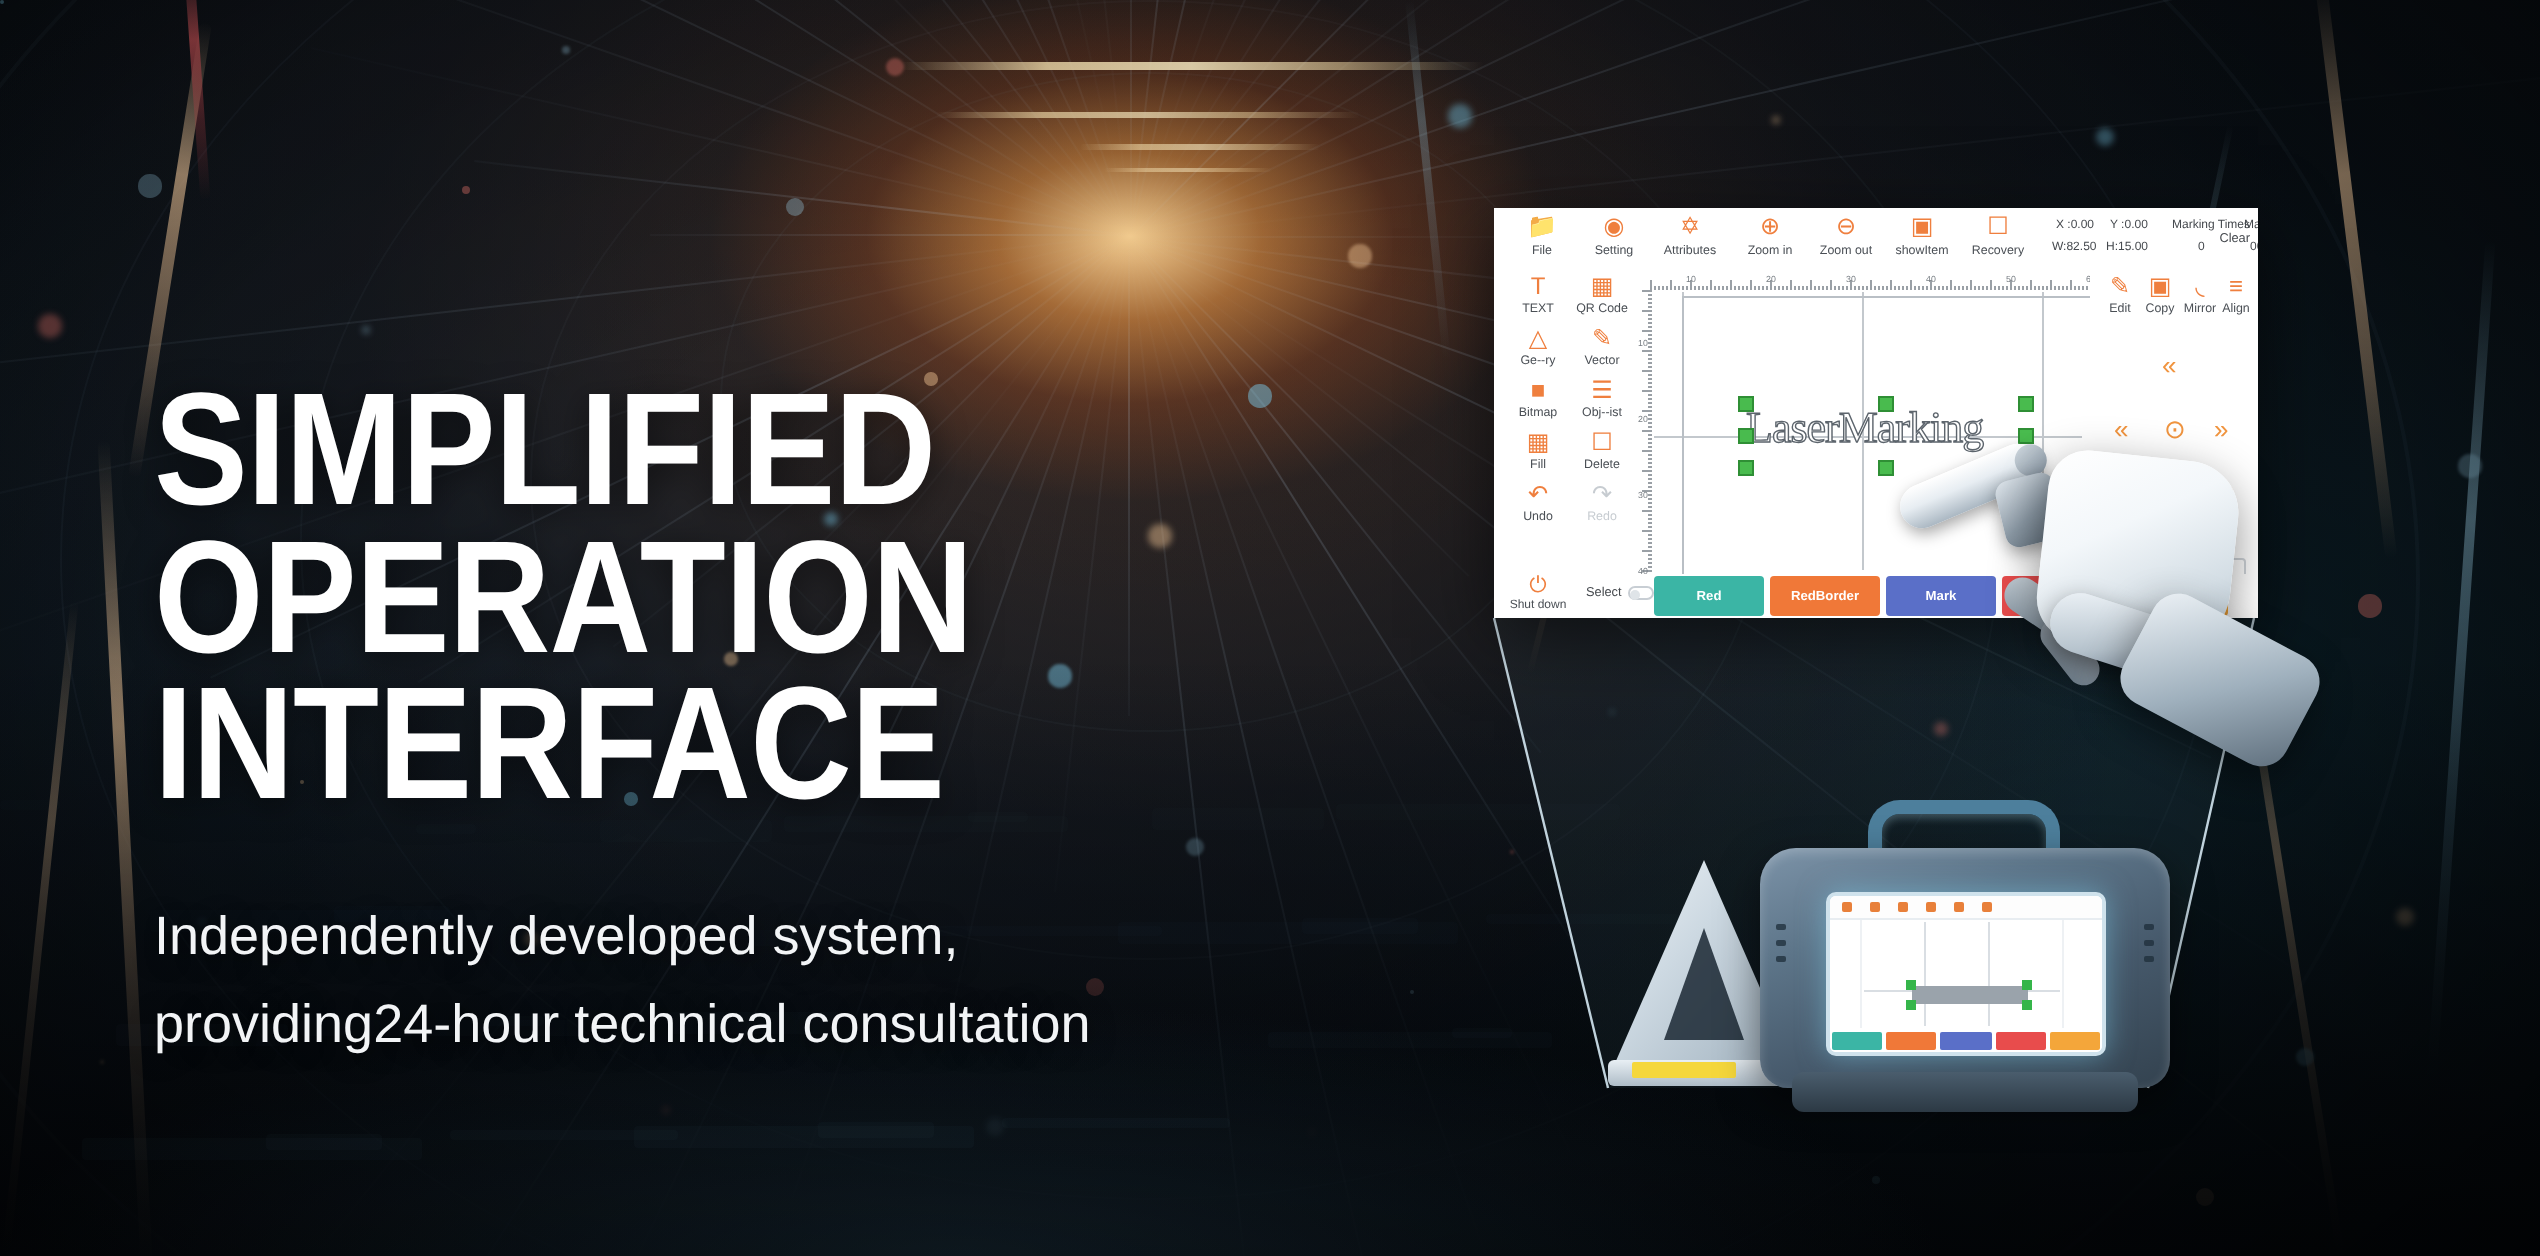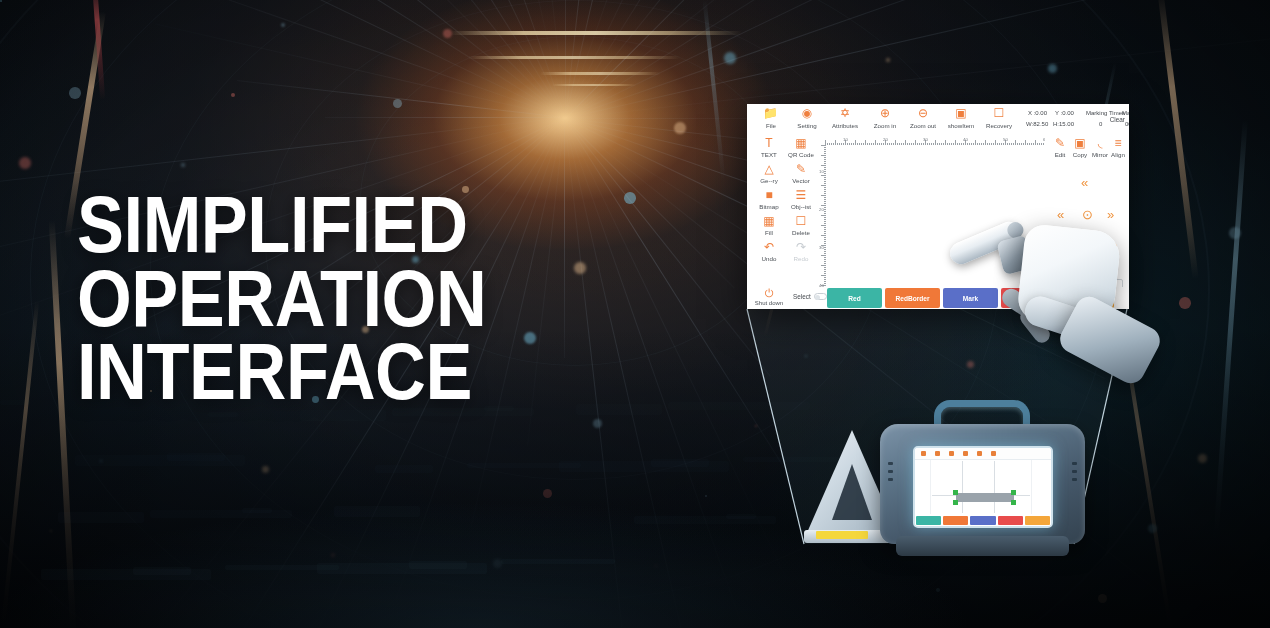--- a/index.html
+++ b/index.html
@@ -371,20 +371,24 @@
         <span class="panelrow" style="width: 58px; height: 8px; left: 375px; top: 465px; opacity: 0.39;"></span>
       </div>
     <div class="vignette"></div>
   </div>
 
   <div class="copy">
     <h1 class="headline">
       <span class="ln">SIMPLIFIED OPERATION</span>
       <span class="ln">INTERFACE</span>
     </h1>
+    <p class="sub">
+      <span class="ln">Independently developed system,</span>
+      <span class="ln">providing24-hour technical consultation</span>
+    </p>
   </div>
 
   <svg class="cone" viewBox="0 0 400 460">
     <polygon points="3,205 383,205 330,440 60,440" fill="rgba(150,215,240,0.05)"></polygon>
     <line x1="3" y1="205" x2="60" y2="440" stroke="rgba(225,245,255,.85)" stroke-width="1.2"></line>
     <line x1="383" y1="205" x2="330" y2="440" stroke="rgba(225,245,255,.85)" stroke-width="1.2"></line>
   </svg>
 
   <div class="stand">
     <div class="stand-tri"></div>
@@ -715,20 +719,39 @@
           <span class="tick" style="top: 134px; right: 0px; height: 1px; width: 2.5px;"></span>
           <span class="tick" style="top: 136px; right: 0px; height: 1px; width: 2.5px;"></span>
           <span class="tick" style="top: 138px; right: 0px; height: 1px; width: 2.5px;"></span>
           <span class="tick" style="top: 140px; right: 0px; height: 1px; width: 5px;"></span>
           <span class="rnum" style="left: 0px; top: 24px;">10</span>
           <span class="rnum" style="left: 0px; top: 62px;">20</span>
           <span class="rnum" style="left: 0px; top: 100px;">30</span>
           <span class="rnum" style="left: 0px; top: 138px;">40</span>
         </div>
 
+      <div class="work">
+        <span class="cross-v" style="left:14px"></span>
+        <span class="cross-v" style="left:104px"></span>
+        <span class="cross-v" style="left:194px"></span>
+        <span class="cross-h" style="top:72px"></span>
+        <div class="wframe"></div>
+        <span class="corner" style="left:225px;top:66px;border-left:none;border-bottom:none"></span>
+
+        <span class="lm-text">LaserMarking</span>
+
+        <span class="hnd" style="left:42px;  top:52px"></span>
+        <span class="hnd" style="left:42px;  top:68px"></span>
+        <span class="hnd" style="left:42px;  top:84px"></span>
+        <span class="hnd" style="left:112px; top:52px"></span>
+        <span class="hnd" style="left:112px; top:84px"></span>
+        <span class="hnd" style="left:182px; top:52px"></span>
+        <span class="hnd" style="left:182px; top:68px"></span>
+        <span class="hnd" style="left:182px; top:84px"></span>
+      </div>
     </div>
 
     <div class="ui-right">
       <div class="rbtn" style="left:4px;  top:0px">
         <span class="ic">✎</span>
         <span class="lb">Edit</span>
       </div>
       <div class="rbtn" style="left:24px; top:0px">
         <span class="ic">▣</span>
         <span class="lb">Copy</span>

